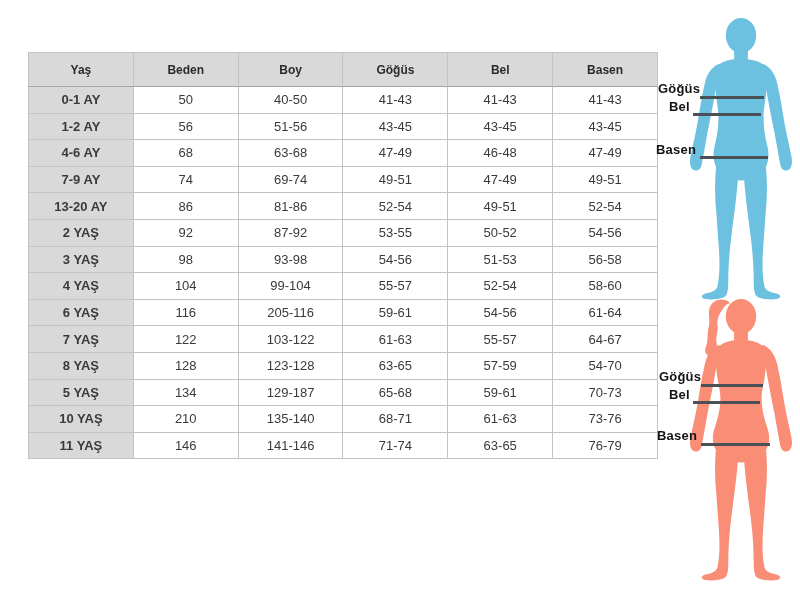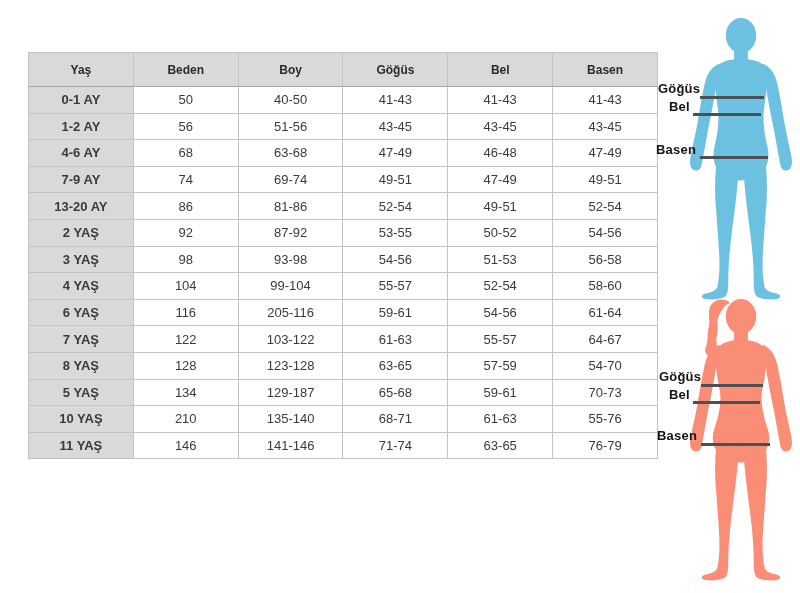--- a/index.html
+++ b/index.html
@@ -145,21 +145,21 @@
           <td>65-68</td>
           <td>59-61</td>
           <td>70-73</td>
         </tr>
         <tr>
           <th>10 YAŞ</th>
           <td>210</td>
           <td>135-140</td>
           <td>68-71</td>
           <td>61-63</td>
-          <td>55-76</td>
+          <td>73-76</td>
         </tr>
         <tr>
           <th>11 YAŞ</th>
           <td>146</td>
           <td>141-146</td>
           <td>71-74</td>
           <td>63-65</td>
           <td>76-79</td>
         </tr>
       </tbody>

